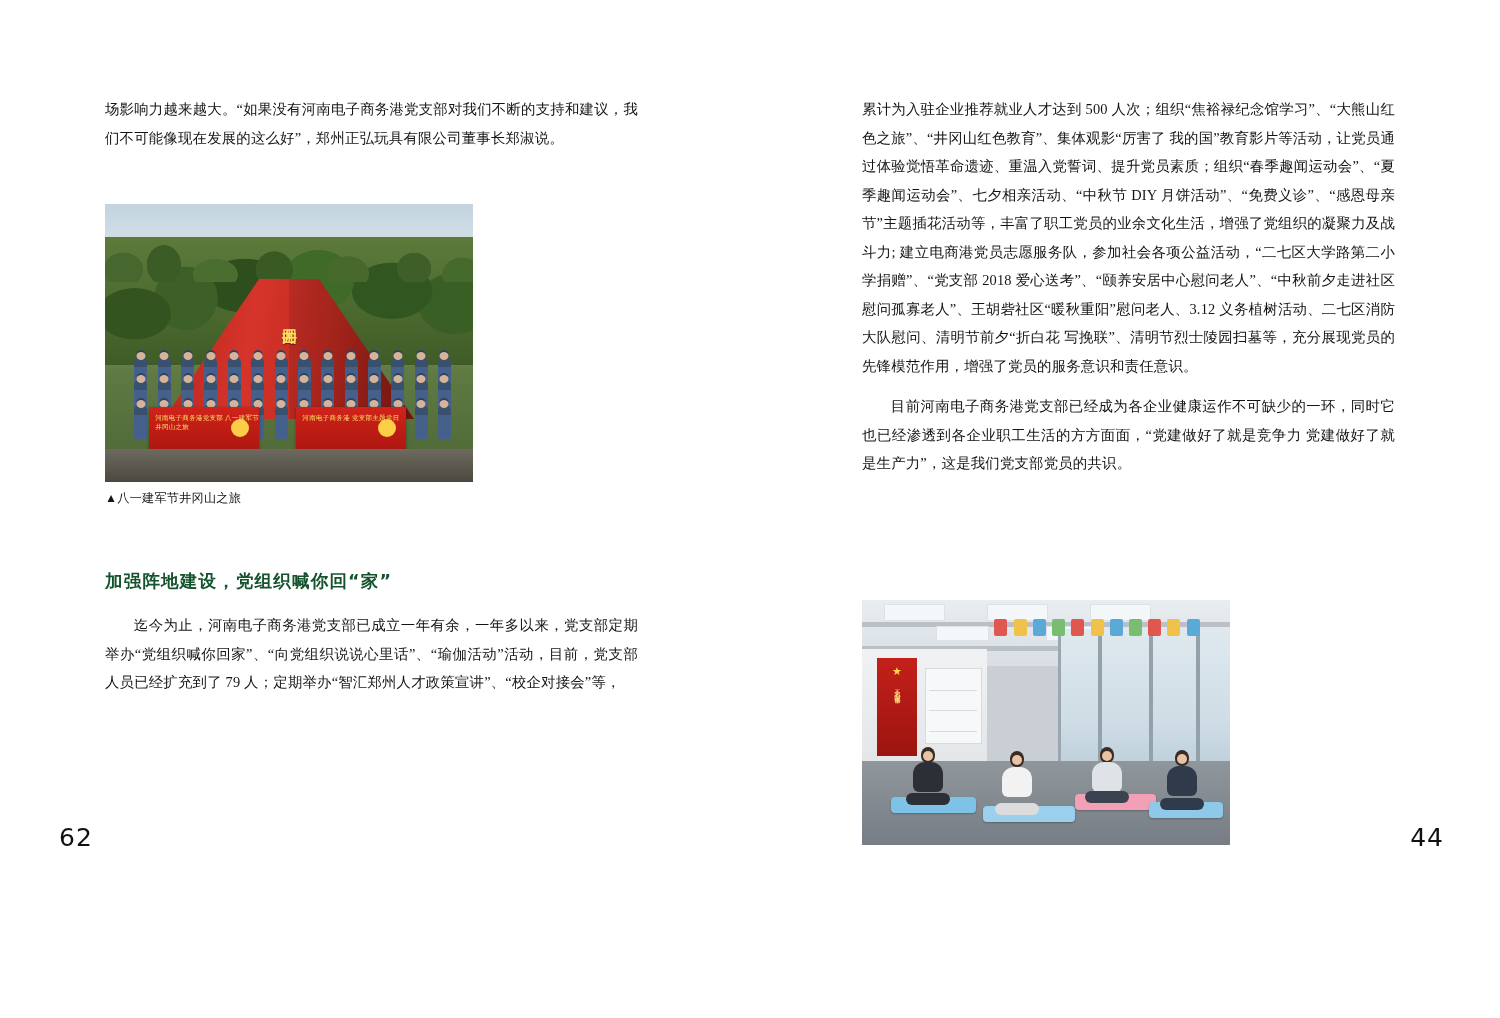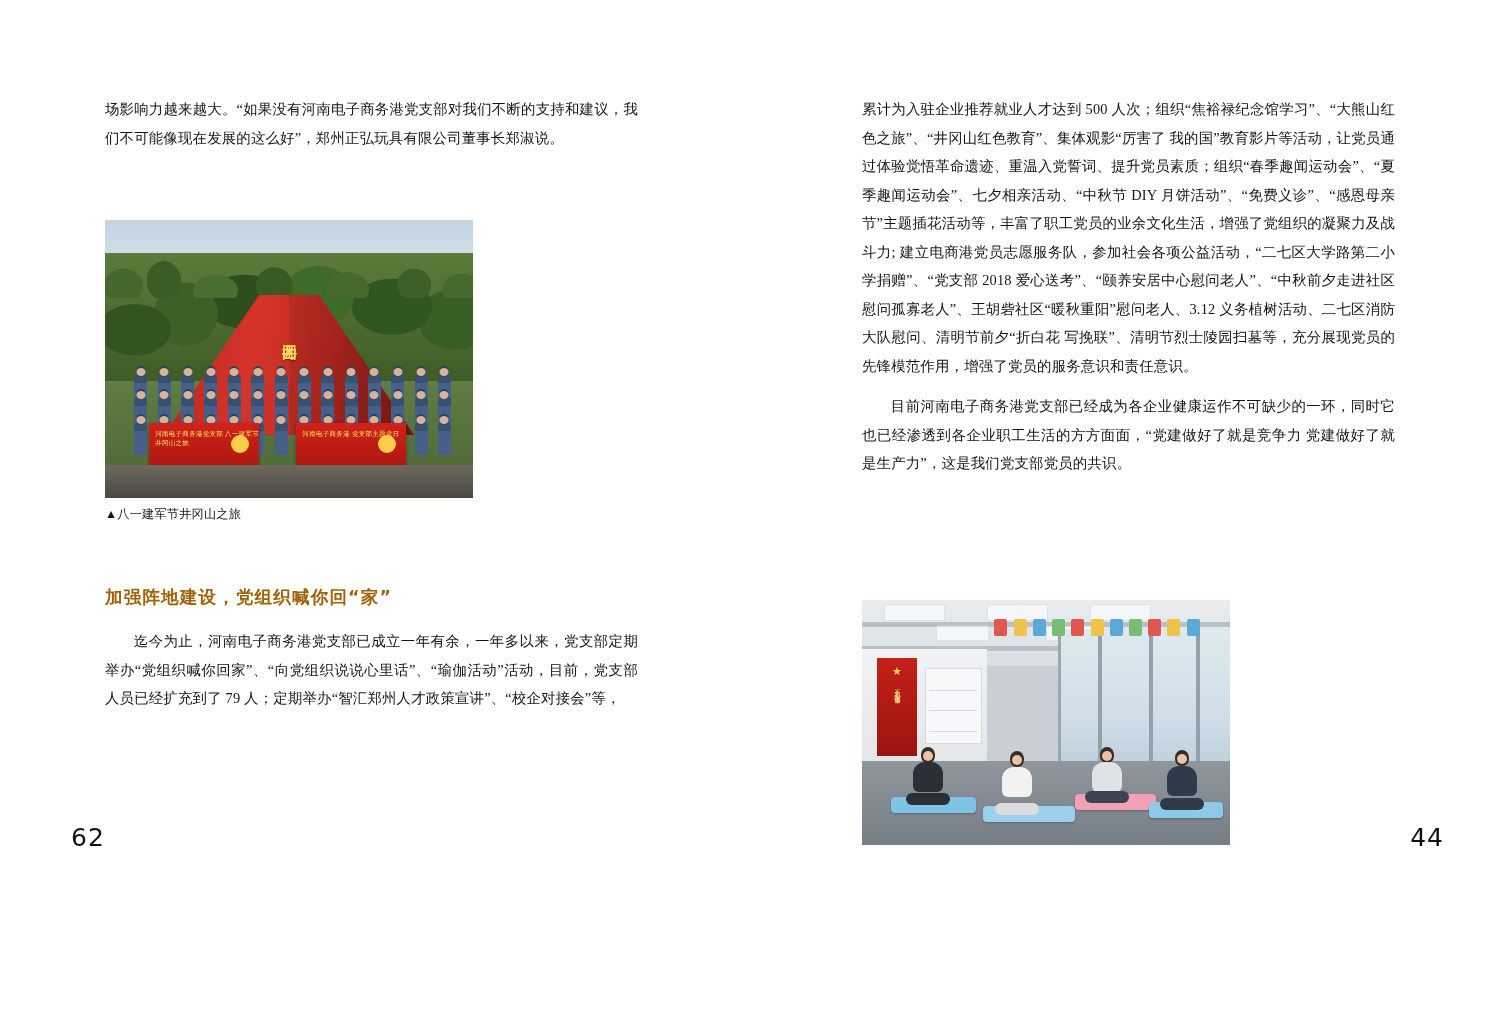--- a/index.html
+++ b/index.html
@@ -45,47 +45,47 @@
   p.indent {
     text-indent: 2em;
   }
   p.body-text + p.body-text {
     margin-top: 12px;
   }
 
   .figure {
     margin-top: 26px;
   }
-  .figure-left { margin-top: 68px; }
+  .figure-left { margin-top: 52px; }
   .caption {
     font-size: 12.2px;
     line-height: 18px;
     margin-top: 7px;
     color: #161616;
     letter-spacing: 0.2px;
   }
 
   h2.section-title {
     font-family: "DejaVu Sans", "Liberation Sans", sans-serif;
     font-size: 17.5px;
     font-weight: bold;
     letter-spacing: 1.2px;
     margin: 62px 0 18px 0;
-    color: #a16207;
+    color: #14532d;
   }
 
   .folio {
     position: absolute;
     bottom: 46px;
     font-family: "DejaVu Sans", "Liberation Sans", sans-serif;
     font-size: 25px;
     color: #111;
     letter-spacing: 1px;
   }
-  .folio-left  { left: 71px; }
+  .folio-left  { left: 59px; }
   .folio-right { right: 56px; }
 
   
   .photo {
     position: relative;
     overflow: hidden;
     border: 0;
   }
   .photo1 {
     width: 368px;

